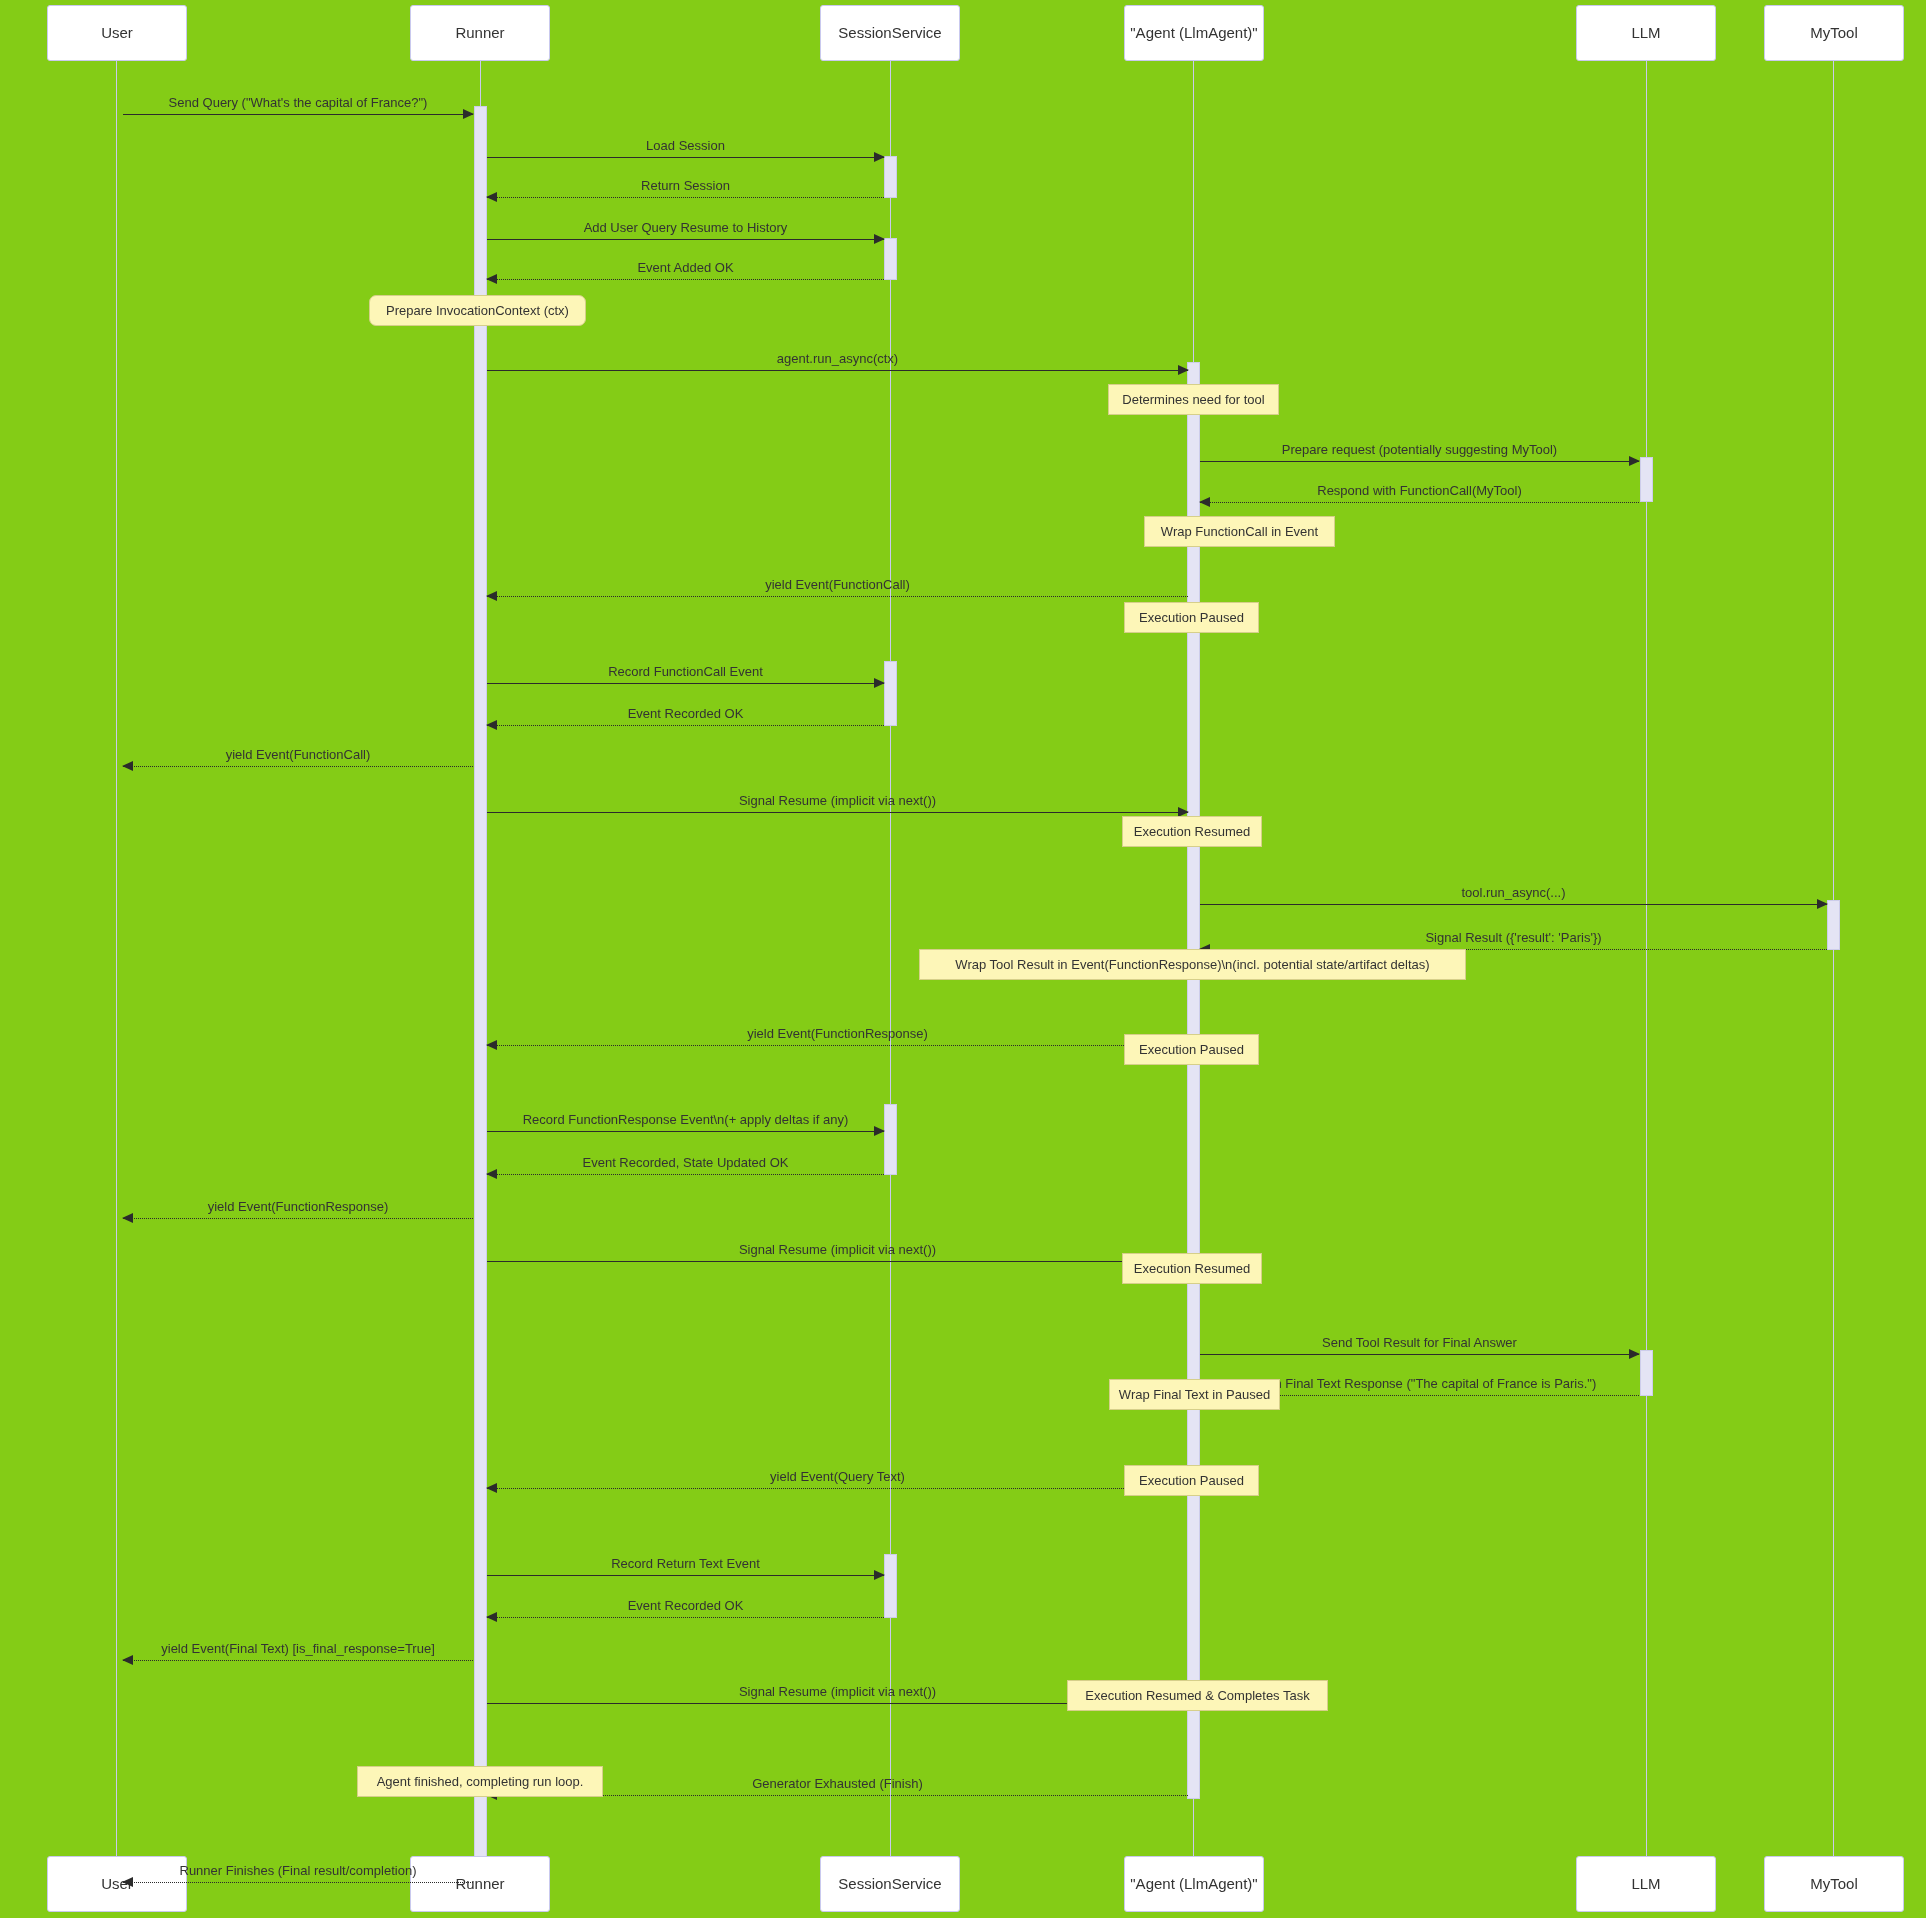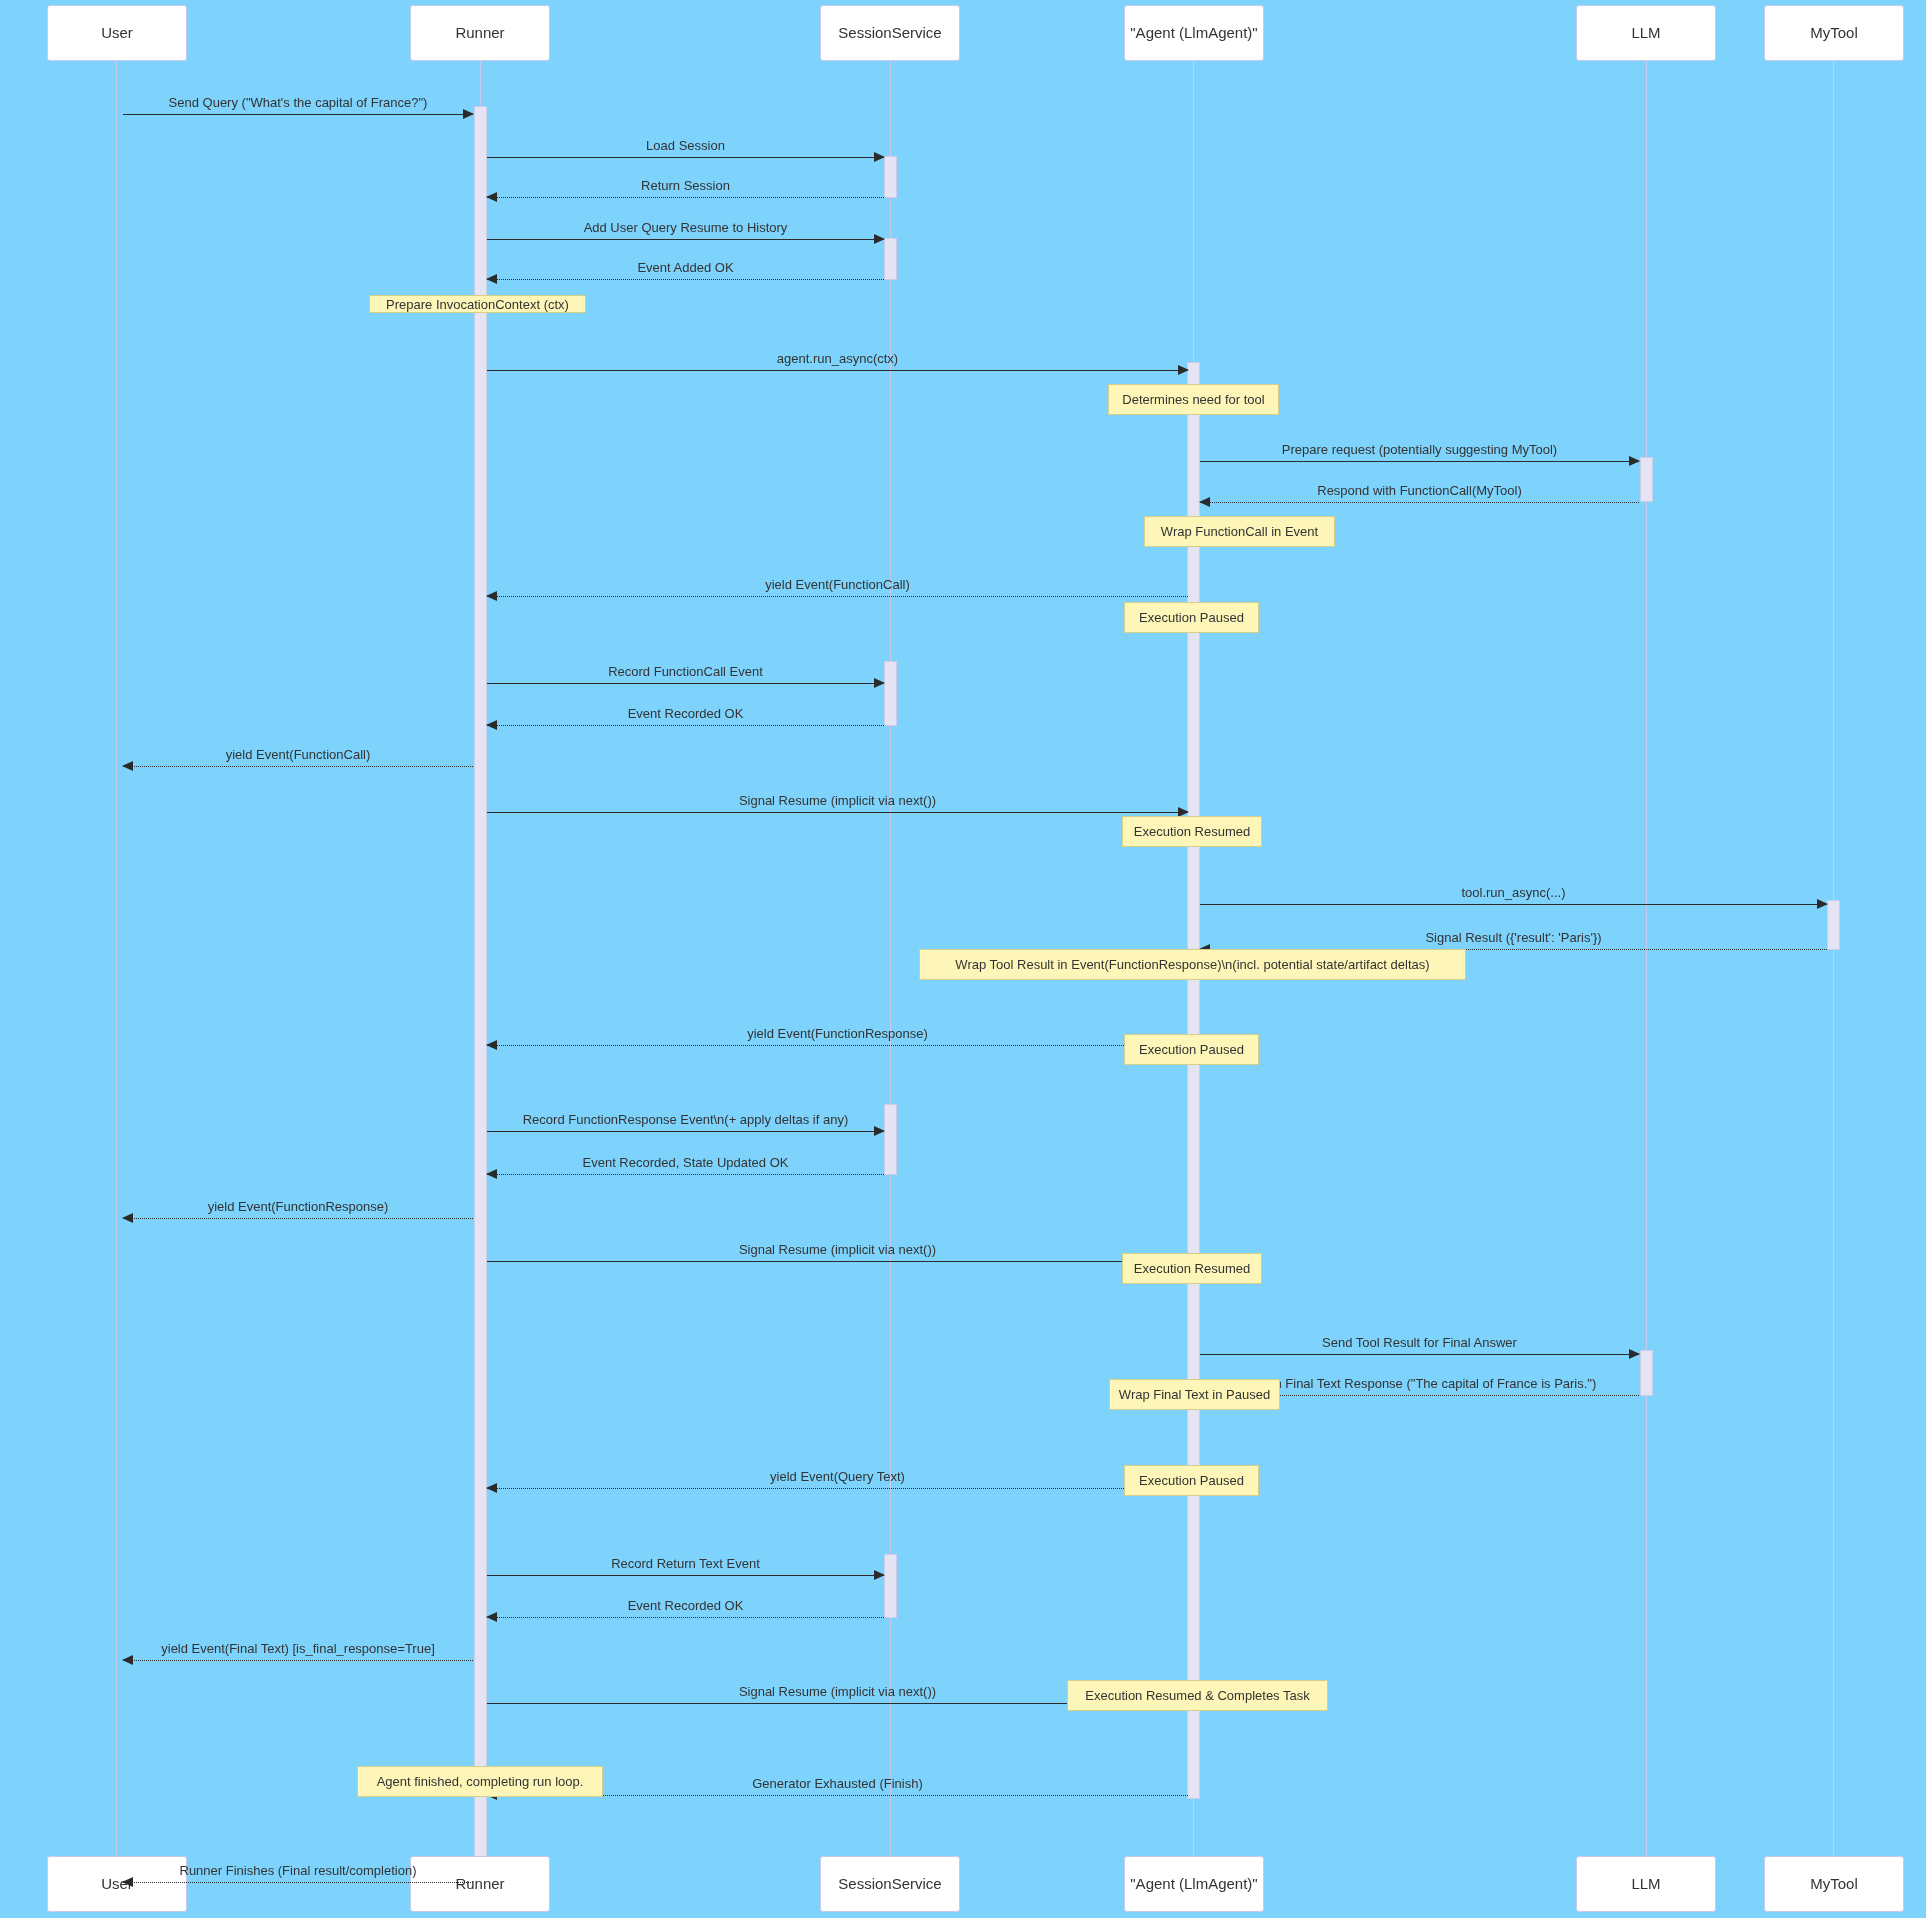--- a/index.html
+++ b/index.html
@@ -1,17 +1,17 @@
 <!DOCTYPE html>
 <html style="font-size:8px"><head>
 <meta charset="utf-8">
 <style>
   html,body{margin:0;padding:0;background:#ffffff;}
   body{font-family:"Liberation Sans","DejaVu Sans",sans-serif;color:#333333;}
-  #diagram{position:relative;width:1926px;height:1919px;background:#7dd3fc;overflow:hidden;}
+  #diagram{position:relative;width:1926px;height:1919px;background:#84cc16;overflow:hidden;}
 
   
   .participant{
     position:absolute;
     box-sizing:border-box;
     background:#ffffff;
     border:1px solid #c9c9ee;
     border-radius:3px;
     display:flex;align-items:center;justify-content:center;
     text-align:center;
@@ -256,21 +256,21 @@
     <div class="msg left dashed" style="left: 487px; top: 1795px; width: 701px;">
       <div class="line"></div>
       <div class="head"></div>
       <div class="label">Generator Exhausted (Finish)</div>
     </div>
     <div class="msg left dashed" style="left: 123px; top: 1882px; width: 350px;">
       <div class="line"></div>
       <div class="head"></div>
       <div class="label">Runner Finishes (Final result/completion)</div>
     </div>
-    <div class="note" style="left: 369px; top: 295px; width: 217px; height: 18px;">Prepare InvocationContext (ctx)</div>
+    <div class="note" style="left: 369px; top: 295px; width: 217px; height: 31px; border-radius: 7px;">Prepare InvocationContext (ctx)</div>
     <div class="note" style="left: 1108px; top: 384px; width: 171px; height: 31px;">Determines need for tool</div>
     <div class="note" style="left: 1096px; top: 516px; width: 191px; height: 31px; margin-left: 48px;">Wrap FunctionCall in Event</div>
     <div class="note" style="left: 1124px; top: 602px; width: 135px; height: 31px;">Execution Paused</div>
     <div class="note" style="left: 1122px; top: 816px; width: 140px; height: 31px;">Execution Resumed</div>
     <div class="note" style="left: 919px; top: 949px; width: 547px; height: 31px;">Wrap Tool Result in Event(FunctionResponse)\n(incl. potential state/artifact deltas)</div>
     <div class="note" style="left: 1124px; top: 1034px; width: 135px; height: 31px;">Execution Paused</div>
     <div class="note" style="left: 1122px; top: 1253px; width: 140px; height: 31px;">Execution Resumed</div>
     <div class="note" style="left: 1109px; top: 1379px; width: 171px; height: 31px;">Wrap Final Text in Paused</div>
     <div class="note" style="left: 1124px; top: 1465px; width: 135px; height: 31px;">Execution Paused</div>
     <div class="note" style="left: 1067px; top: 1680px; width: 261px; height: 31px;">Execution Resumed &amp; Completes Task</div>

